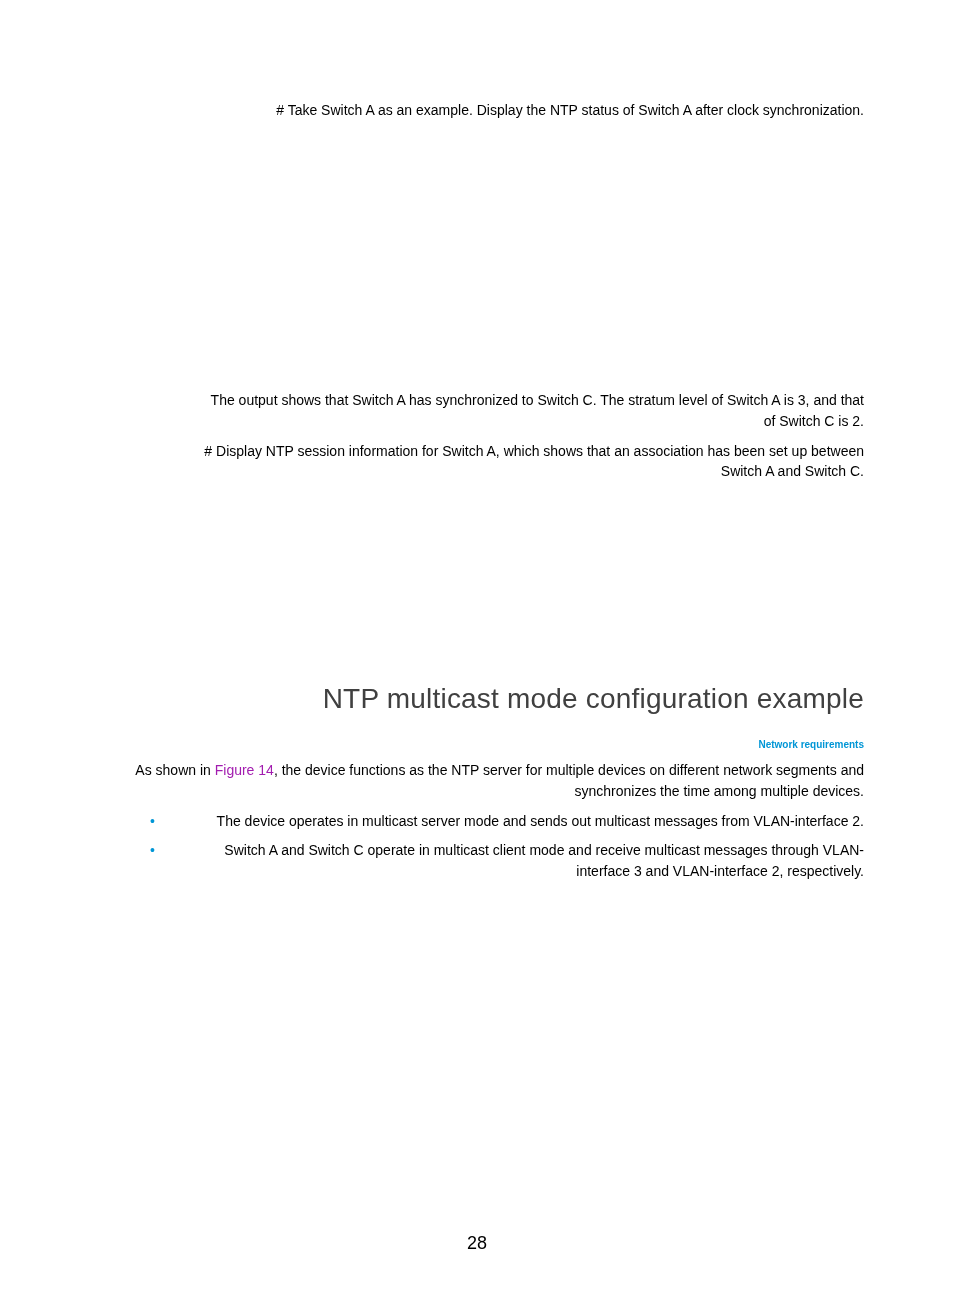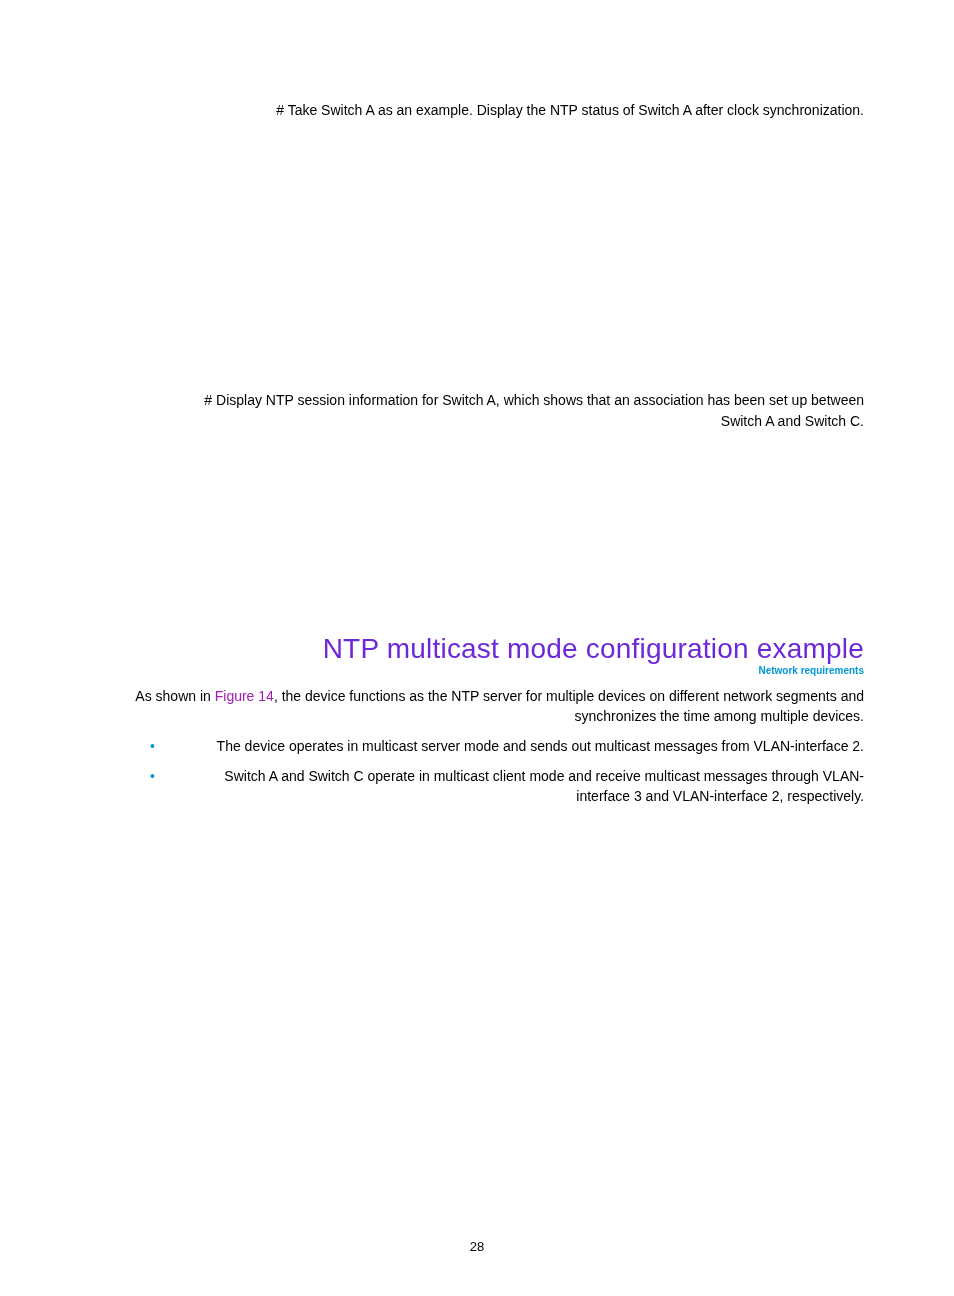--- a/index.html
+++ b/index.html
@@ -14,22 +14,23 @@
       padding: 100px 90px 40px 90px;
     }
     .content { padding-left: 110px; padding-right: 0; }
     .para { line-height: 1.45; margin-bottom: 10px; }
     .gap-large { height: 260px; }
     .gap-med { height: 172px; }
     h1.section-title {
       font-family: Arial, Helvetica, sans-serif;
       font-weight: 400;
       font-size: 28px;
-      color: #6d28d9;
+      color: #404040;
       margin-top: 20px;
+      margin-bottom: 24px;
       letter-spacing: 0.2px;
     }
     h3.subhead {
       font-family: Arial, Helvetica, sans-serif;
       font-weight: 700;
       font-size: 10px;
       color: #0096d6;
       margin-bottom: 10px;
     }
     .link { color: #a21caf; }
@@ -50,34 +51,35 @@
       left: 0;
       top: 0;
       color: #0096d6;
       font-size: 14px;
     }
     .page-number {
       position: absolute;
       bottom: 42px;
       left: 50%;
       transform: translateX(-50%);
-      font-size: 13px;
+      font-size: 18px;
       color: #000;
     }
   </style>
 </head>
 <body>
 
 <div class="content">
   <p class="para"># Take Switch A as an example. Display the NTP status of Switch A after clock synchronization.</p>
 </div>
 
 <div class="gap-large"></div>
 
 <div class="content">
+  <p class="para">The output shows that Switch A has synchronized to Switch C. The stratum level of Switch A is 3, and that of Switch C is 2.</p>
   <p class="para"># Display NTP session information for Switch A, which shows that an association has been set up between Switch A and Switch C.</p>
 </div>
 
 <div class="gap-med"></div>
 
 <h1 class="section-title">NTP multicast mode configuration example</h1>
 
 <h3 class="subhead">Network requirements</h3>
 
 <div class="content" style="padding-left:30px;">

